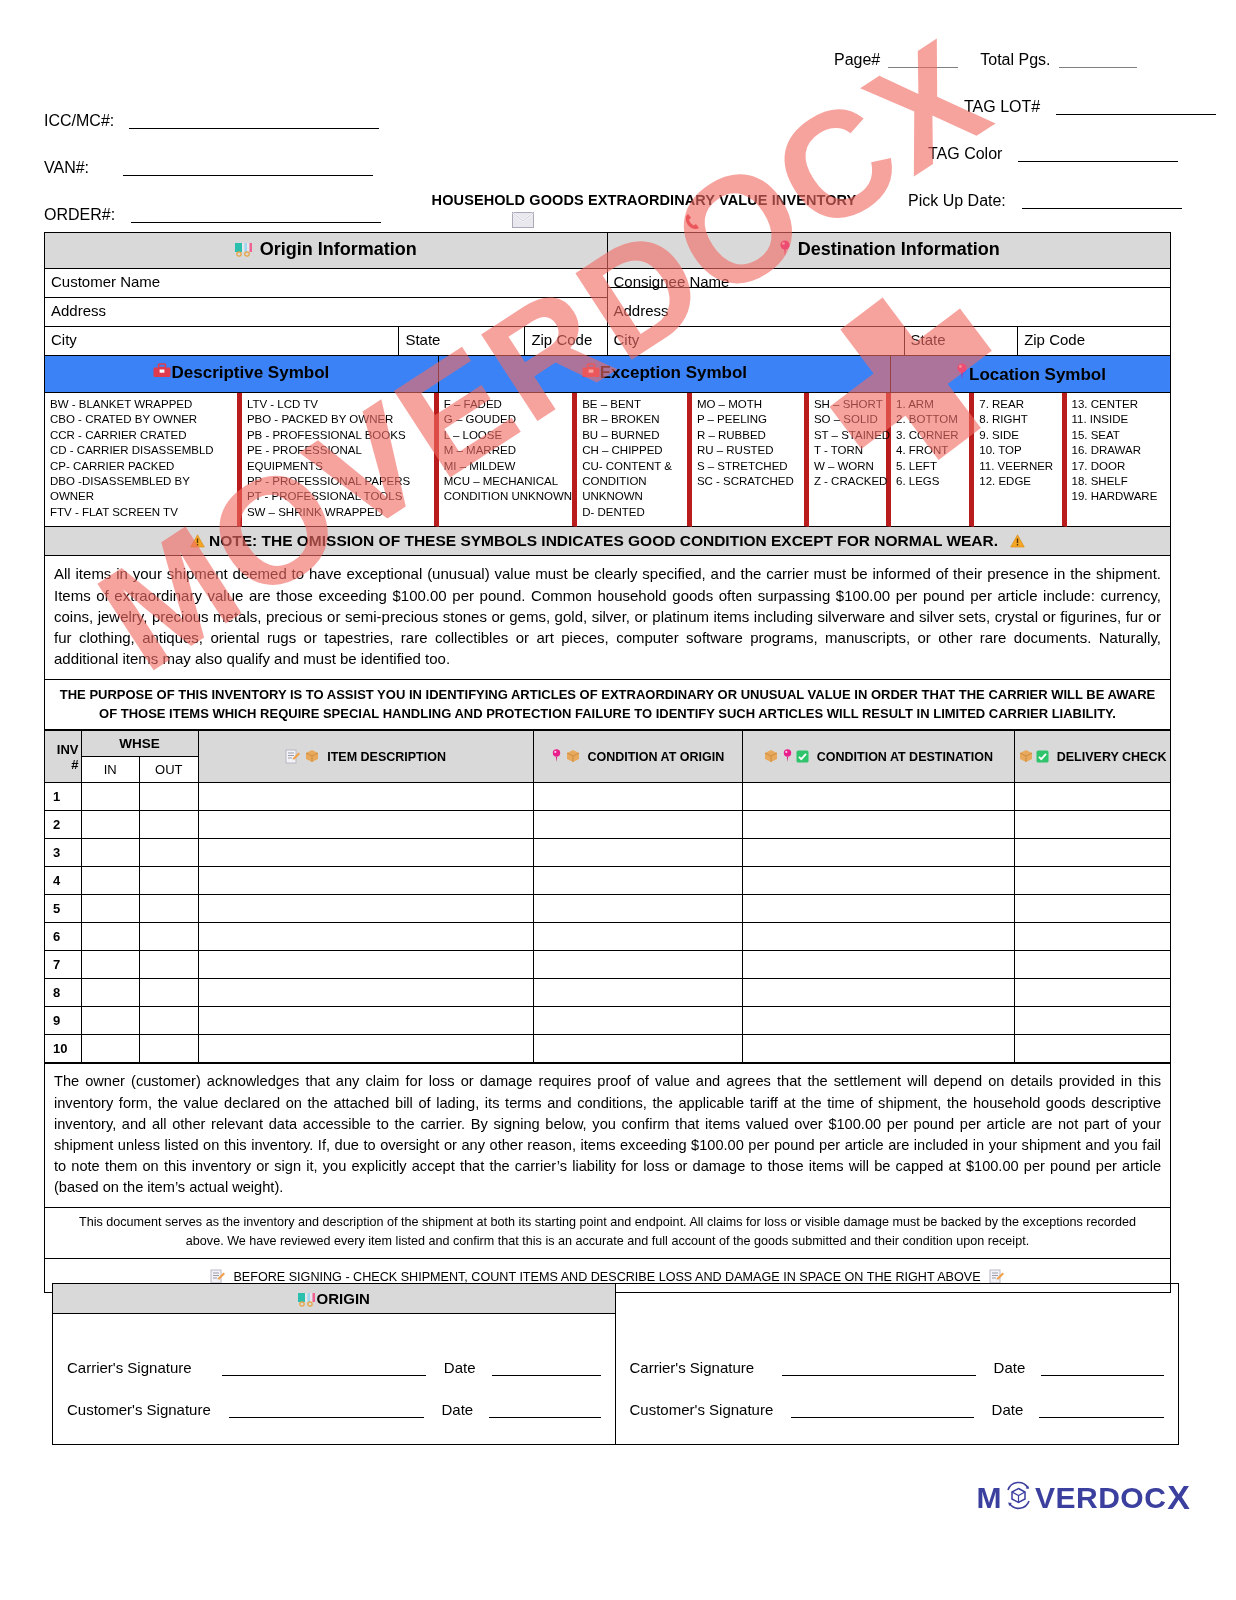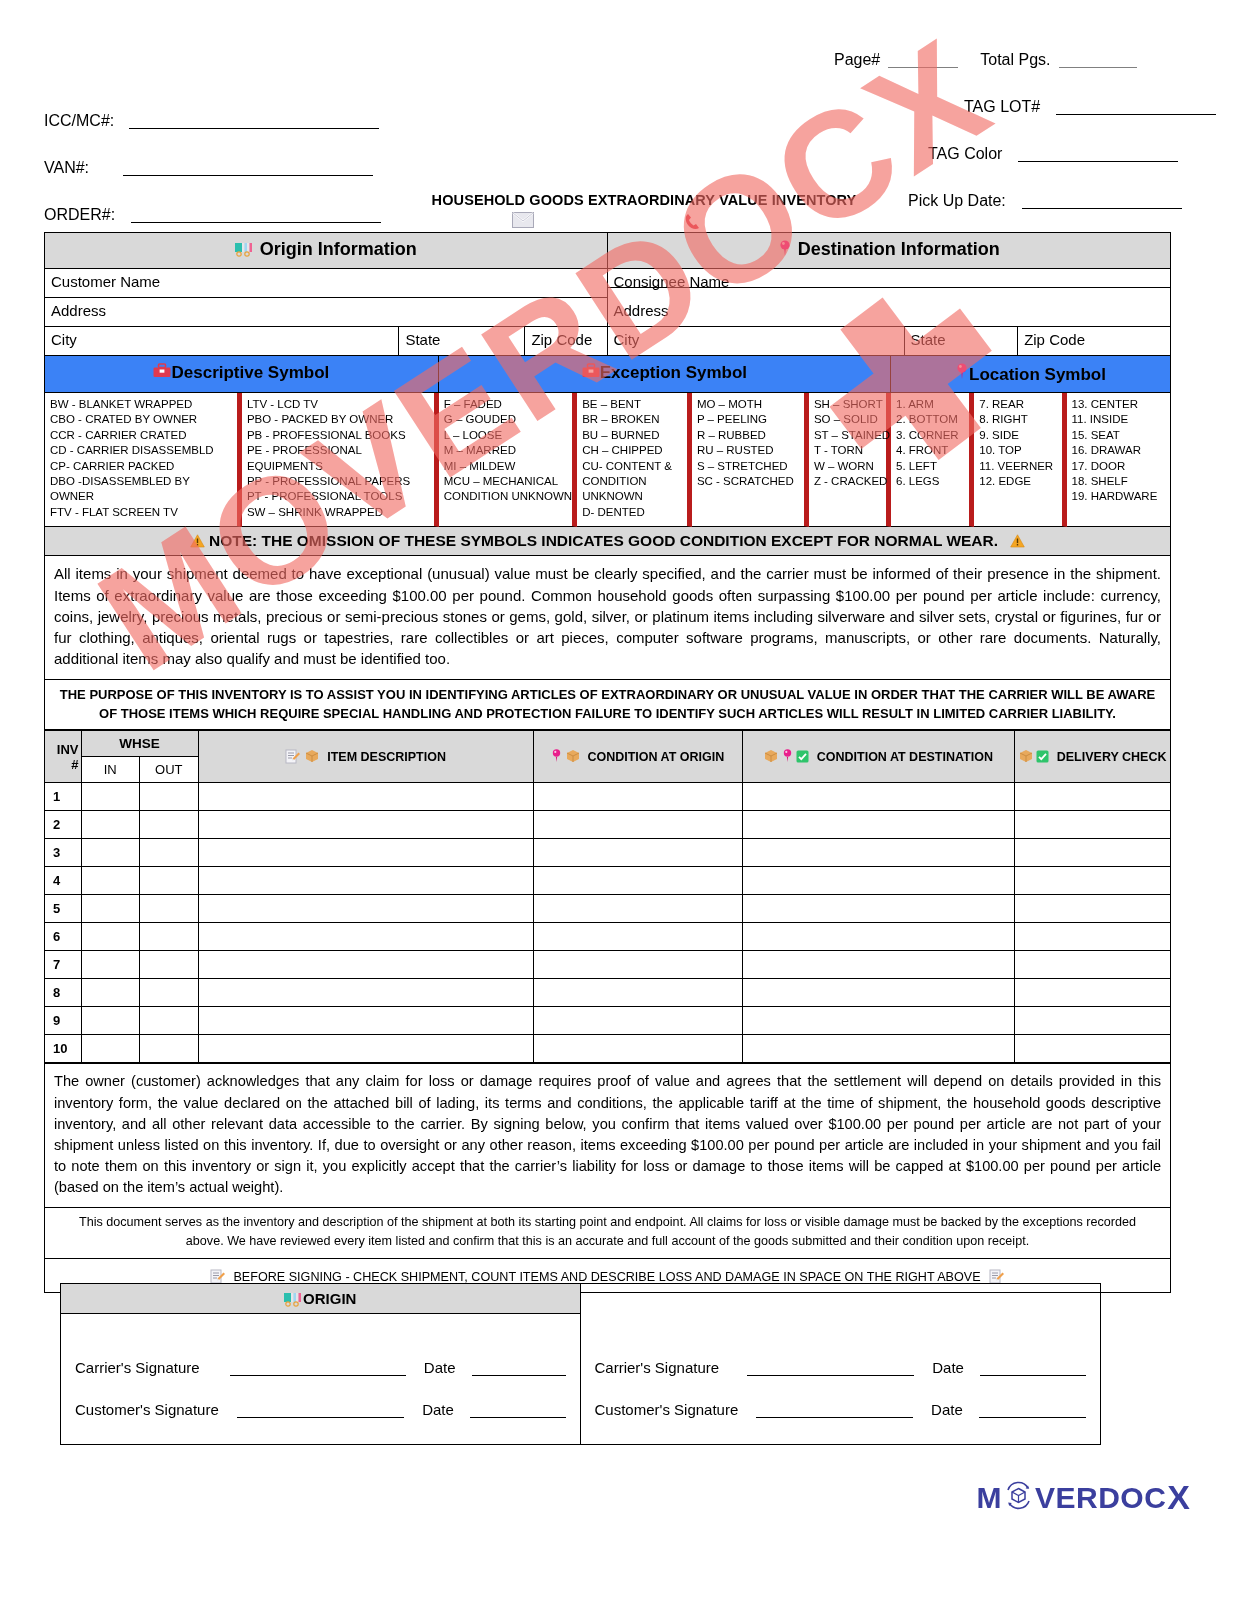--- a/index.html
+++ b/index.html
@@ -81,21 +81,21 @@
   .inv .noleft{border-left:none;}
   .inv .noright{border-right:none;}
 
   .ack{box-sizing:border-box;border-top:1.4px solid #000;border-bottom:1.4px solid #000;
     padding:7px 9px 9px 9px;font-size:14.6px;line-height:1.45;text-align:justify;}
   .ack2{box-sizing:border-box;border-bottom:1.4px solid #000;padding:5px 14px 7px 14px;
     font-size:12.6px;line-height:1.5;text-align:center;}
   .beforesign{box-sizing:border-box;padding:10px 4px 8px 4px;font-size:12.6px;text-align:center;}
 
   
-  .sigbox{position:absolute;left:60px;top:1283px;width:1041px;border:1.6px solid #000;box-sizing:border-box;}
+  .sigbox{position:absolute;left:52px;top:1283px;width:1127px;border:1.6px solid #000;box-sizing:border-box;}
   .sighead{display:flex;}
   .sighead>div{box-sizing:border-box;background:#d9d9d9;border-bottom:1.3px solid #000;
     font-size:15px;font-weight:700;text-align:center;padding:6px 2px;}
   .sighead>div:first-child{border-right:1.3px solid #000;}
   .sigbody{display:flex;}
   .sighalf{box-sizing:border-box;width:50%;padding:26px 14px 20px 14px;}
   .sighalf:first-child{border-right:1.3px solid #000;}
   .sigline{display:flex;align-items:flex-end;gap:6px;margin-bottom:24px;}
   .sigline .lbl{font-size:15px;white-space:nowrap;}
   .sigline .ln{border-bottom:1.2px solid #000;height:17px;}

